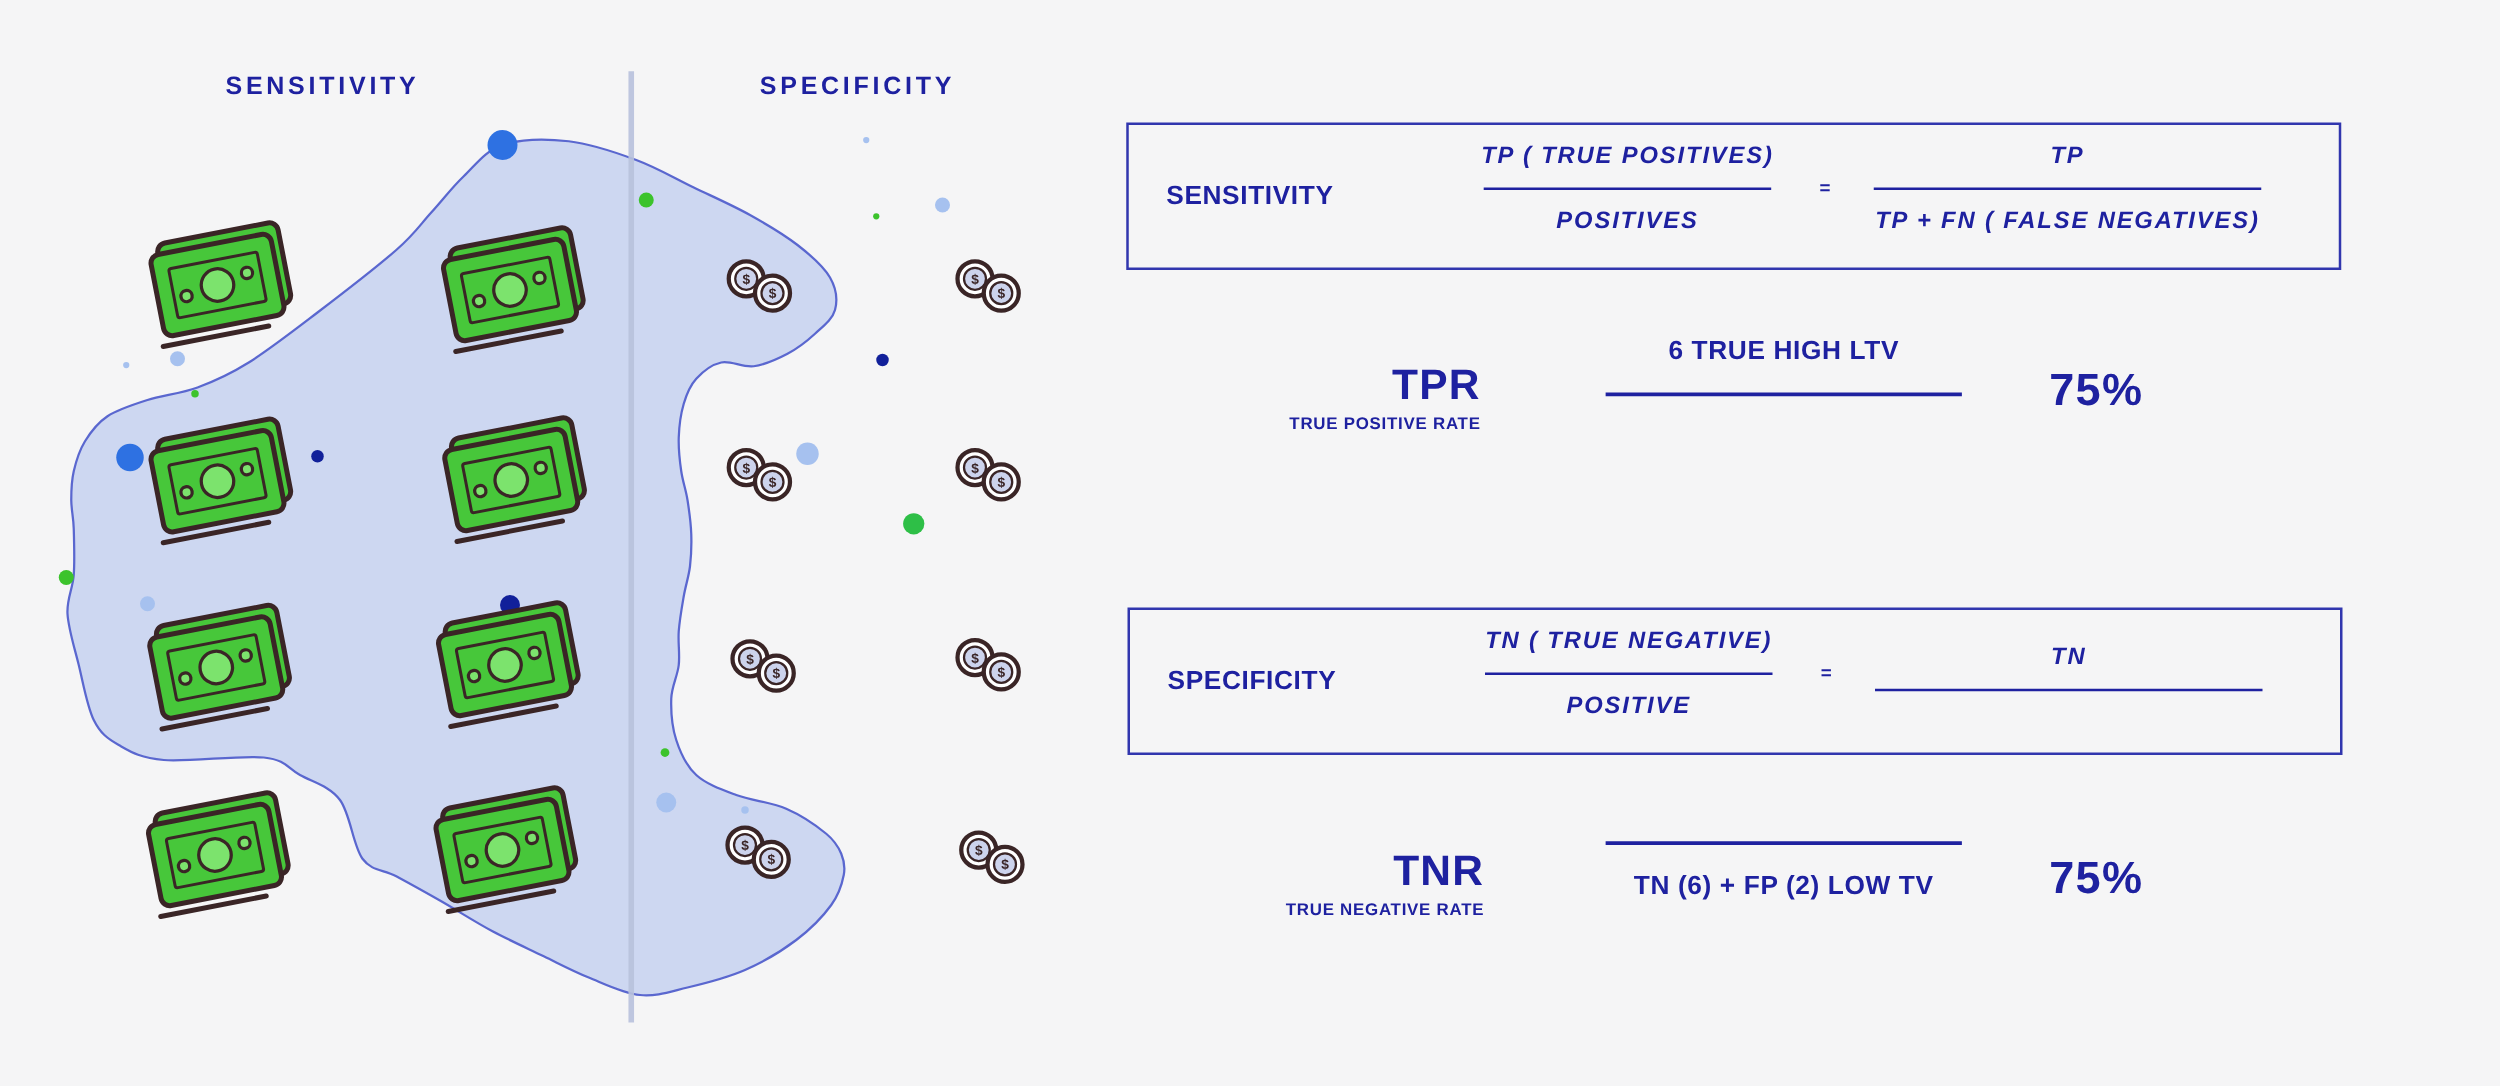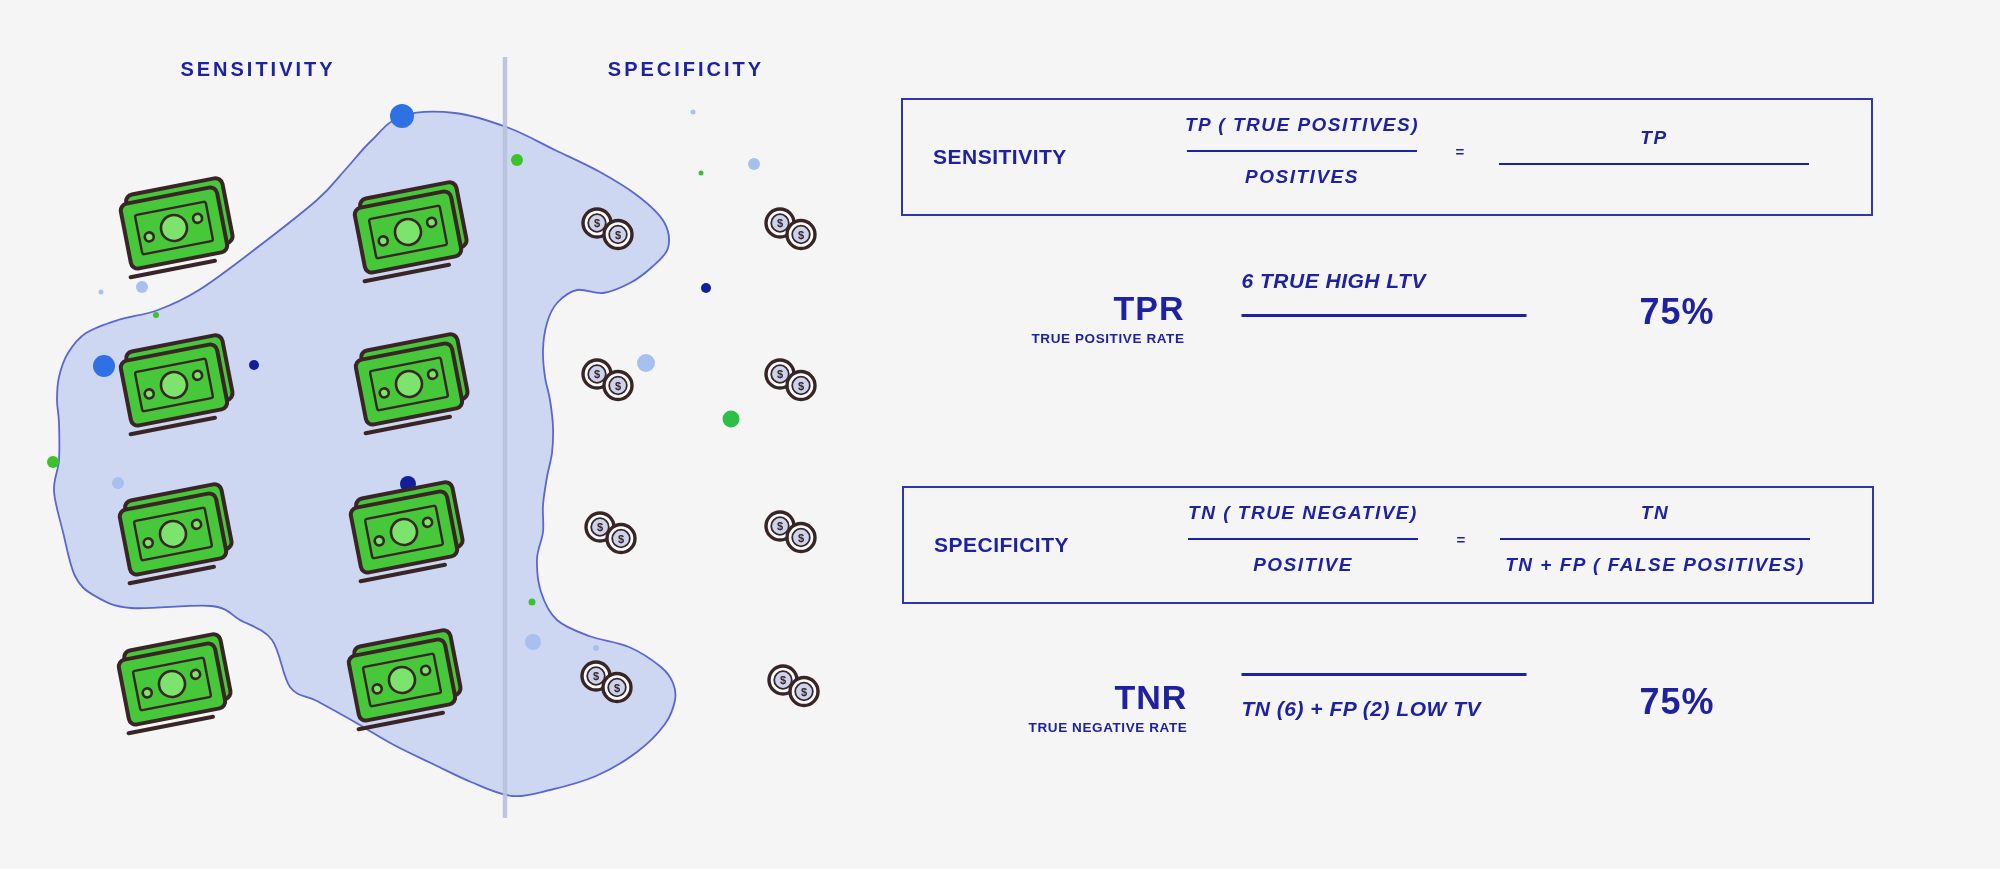--- a/index.html
+++ b/index.html
@@ -27,21 +27,21 @@
   .frac .bar{height:2px;background:var(--ink);margin:12px auto;}
   .frac.f1{left:399px;} .frac.f1 .bar{width:230px;}
   .frac.f2{left:751px;} .frac.f2 .bar{width:310px;}
   .equals{position:absolute;left:557px;top:calc(50% - 6px);transform:translate(-50%,-50%);font-size:15px;}
 
   
   .rate-left{position:absolute;transform:translateX(-50%);text-align:right;left:1108px;}
   .rate-left.tpr{top:289px;} .rate-left.tnr{top:678px;}
   .rate-abbr{font-size:34px;line-height:38px;letter-spacing:1px;}
   .rate-label{font-size:13.5px;line-height:16px;letter-spacing:.6px;margin-top:4px;white-space:nowrap;}
-  .rate-frac{position:absolute;left:1384px;transform:translateX(-50%);text-align:left;font-style:italic;}
+  .rate-frac{position:absolute;left:1427px;transform:translateX(-50%);text-align:center;}
   .rate-frac.tpr{top:266px;} .rate-frac.tnr{top:655px;}
   .rate-frac .num,.rate-frac .den{white-space:nowrap;font-size:21px;letter-spacing:.5px;line-height:30px;}
   .rate-frac .bar{height:2.5px;background:var(--ink);margin:18px auto;width:285px;}
   .rate-result{position:absolute;left:1677px;transform:translate(-50%,-50%);font-size:36px;letter-spacing:1px;}
   .rate-result.tpr{top:312px;} .rate-result.tnr{top:702px;}
 </style>
 </head>
 <body>
 
 <div class="canvas">
@@ -123,20 +123,21 @@
     <div class="box-label">SENSITIVITY</div>
     <div class="frac f1">
       <div class="num">TP ( TRUE POSITIVES)</div>
       <div class="bar"></div>
       <div class="den">POSITIVES</div>
     </div>
     <div class="equals">=</div>
     <div class="frac f2">
       <div class="num">TP</div>
       <div class="bar"></div>
+      <div class="den">TP + FN ( FALSE NEGATIVES)</div>
     </div>
   </div>
 
   <div>
     <div class="rate-left tpr">
       <div class="rate-abbr">TPR</div>
       <div class="rate-label">TRUE POSITIVE RATE</div>
     </div>
     <div class="rate-frac tpr">
       <div class="num">6 TRUE HIGH LTV</div>
@@ -149,21 +150,20 @@
     <div class="box-label">SPECIFICITY</div>
     <div class="frac f1">
       <div class="num">TN ( TRUE NEGATIVE)</div>
       <div class="bar"></div>
       <div class="den">POSITIVE</div>
     </div>
     <div class="equals">=</div>
     <div class="frac f2">
       <div class="num">TN</div>
       <div class="bar"></div>
-      <div class="den">TN + FP ( FALSE POSITIVES)</div>
     </div>
   </div>
 
   <div>
     <div class="rate-left tnr">
       <div class="rate-abbr">TNR</div>
       <div class="rate-label">TRUE NEGATIVE RATE</div>
     </div>
     <div class="rate-frac tnr">
       <div class="bar"></div>

